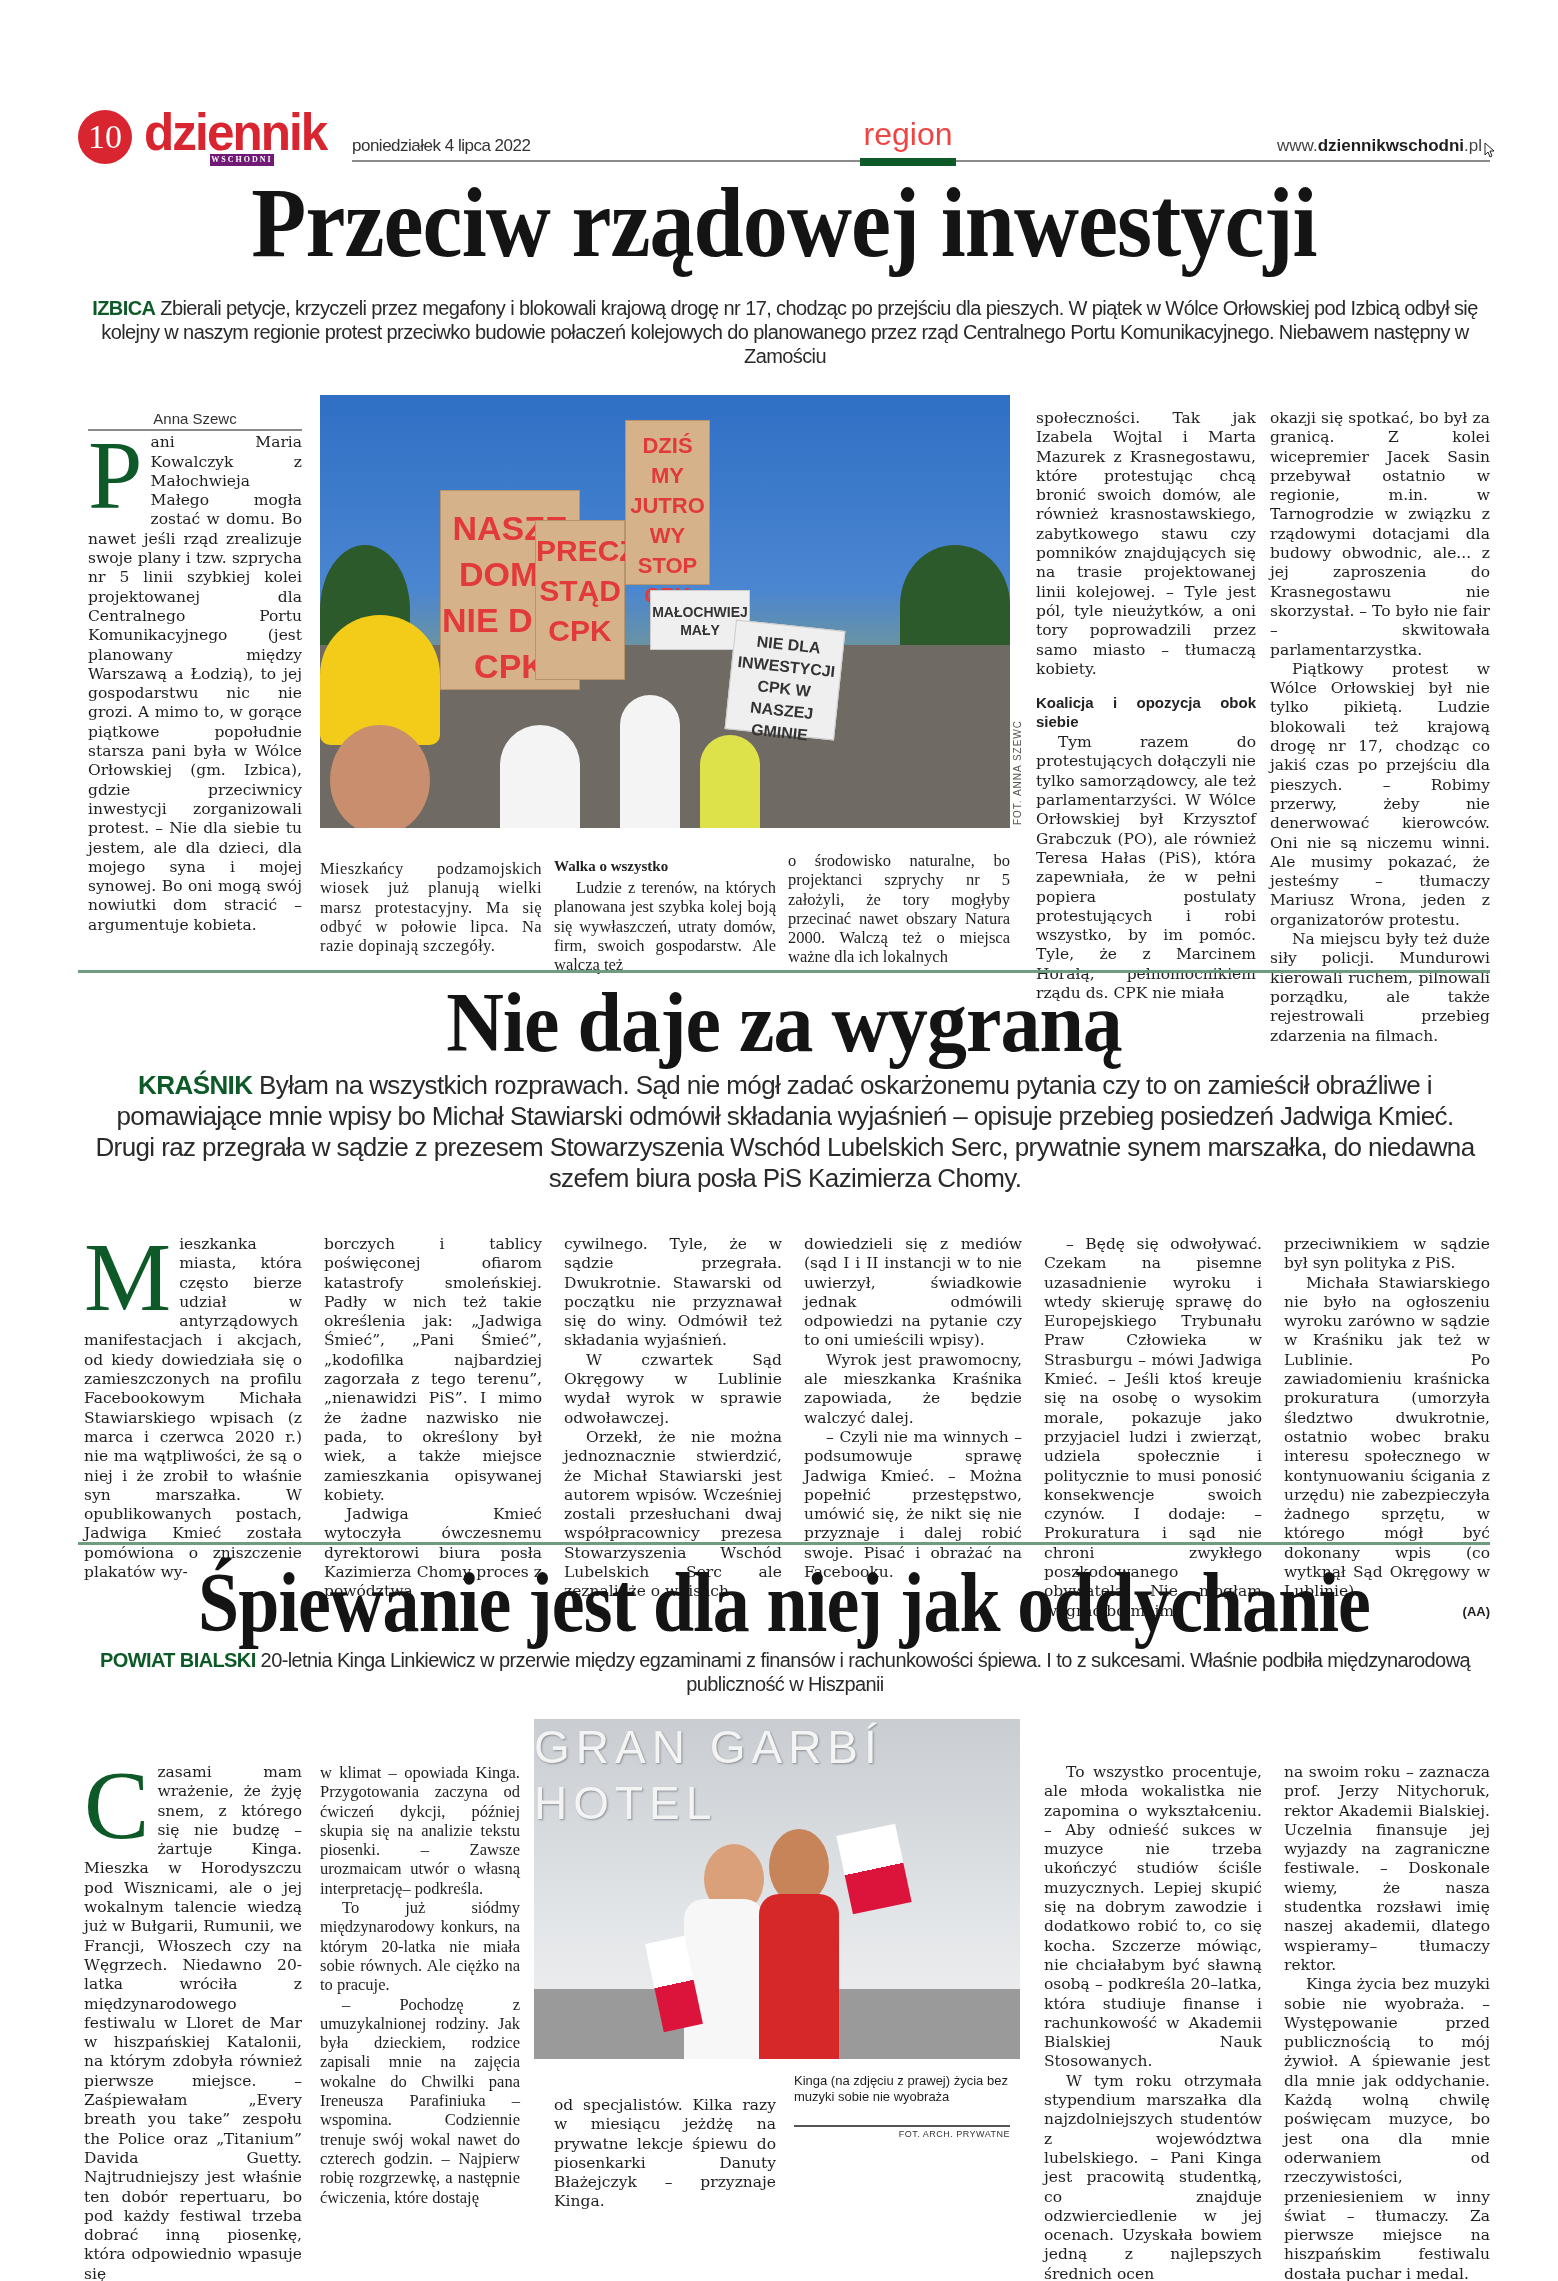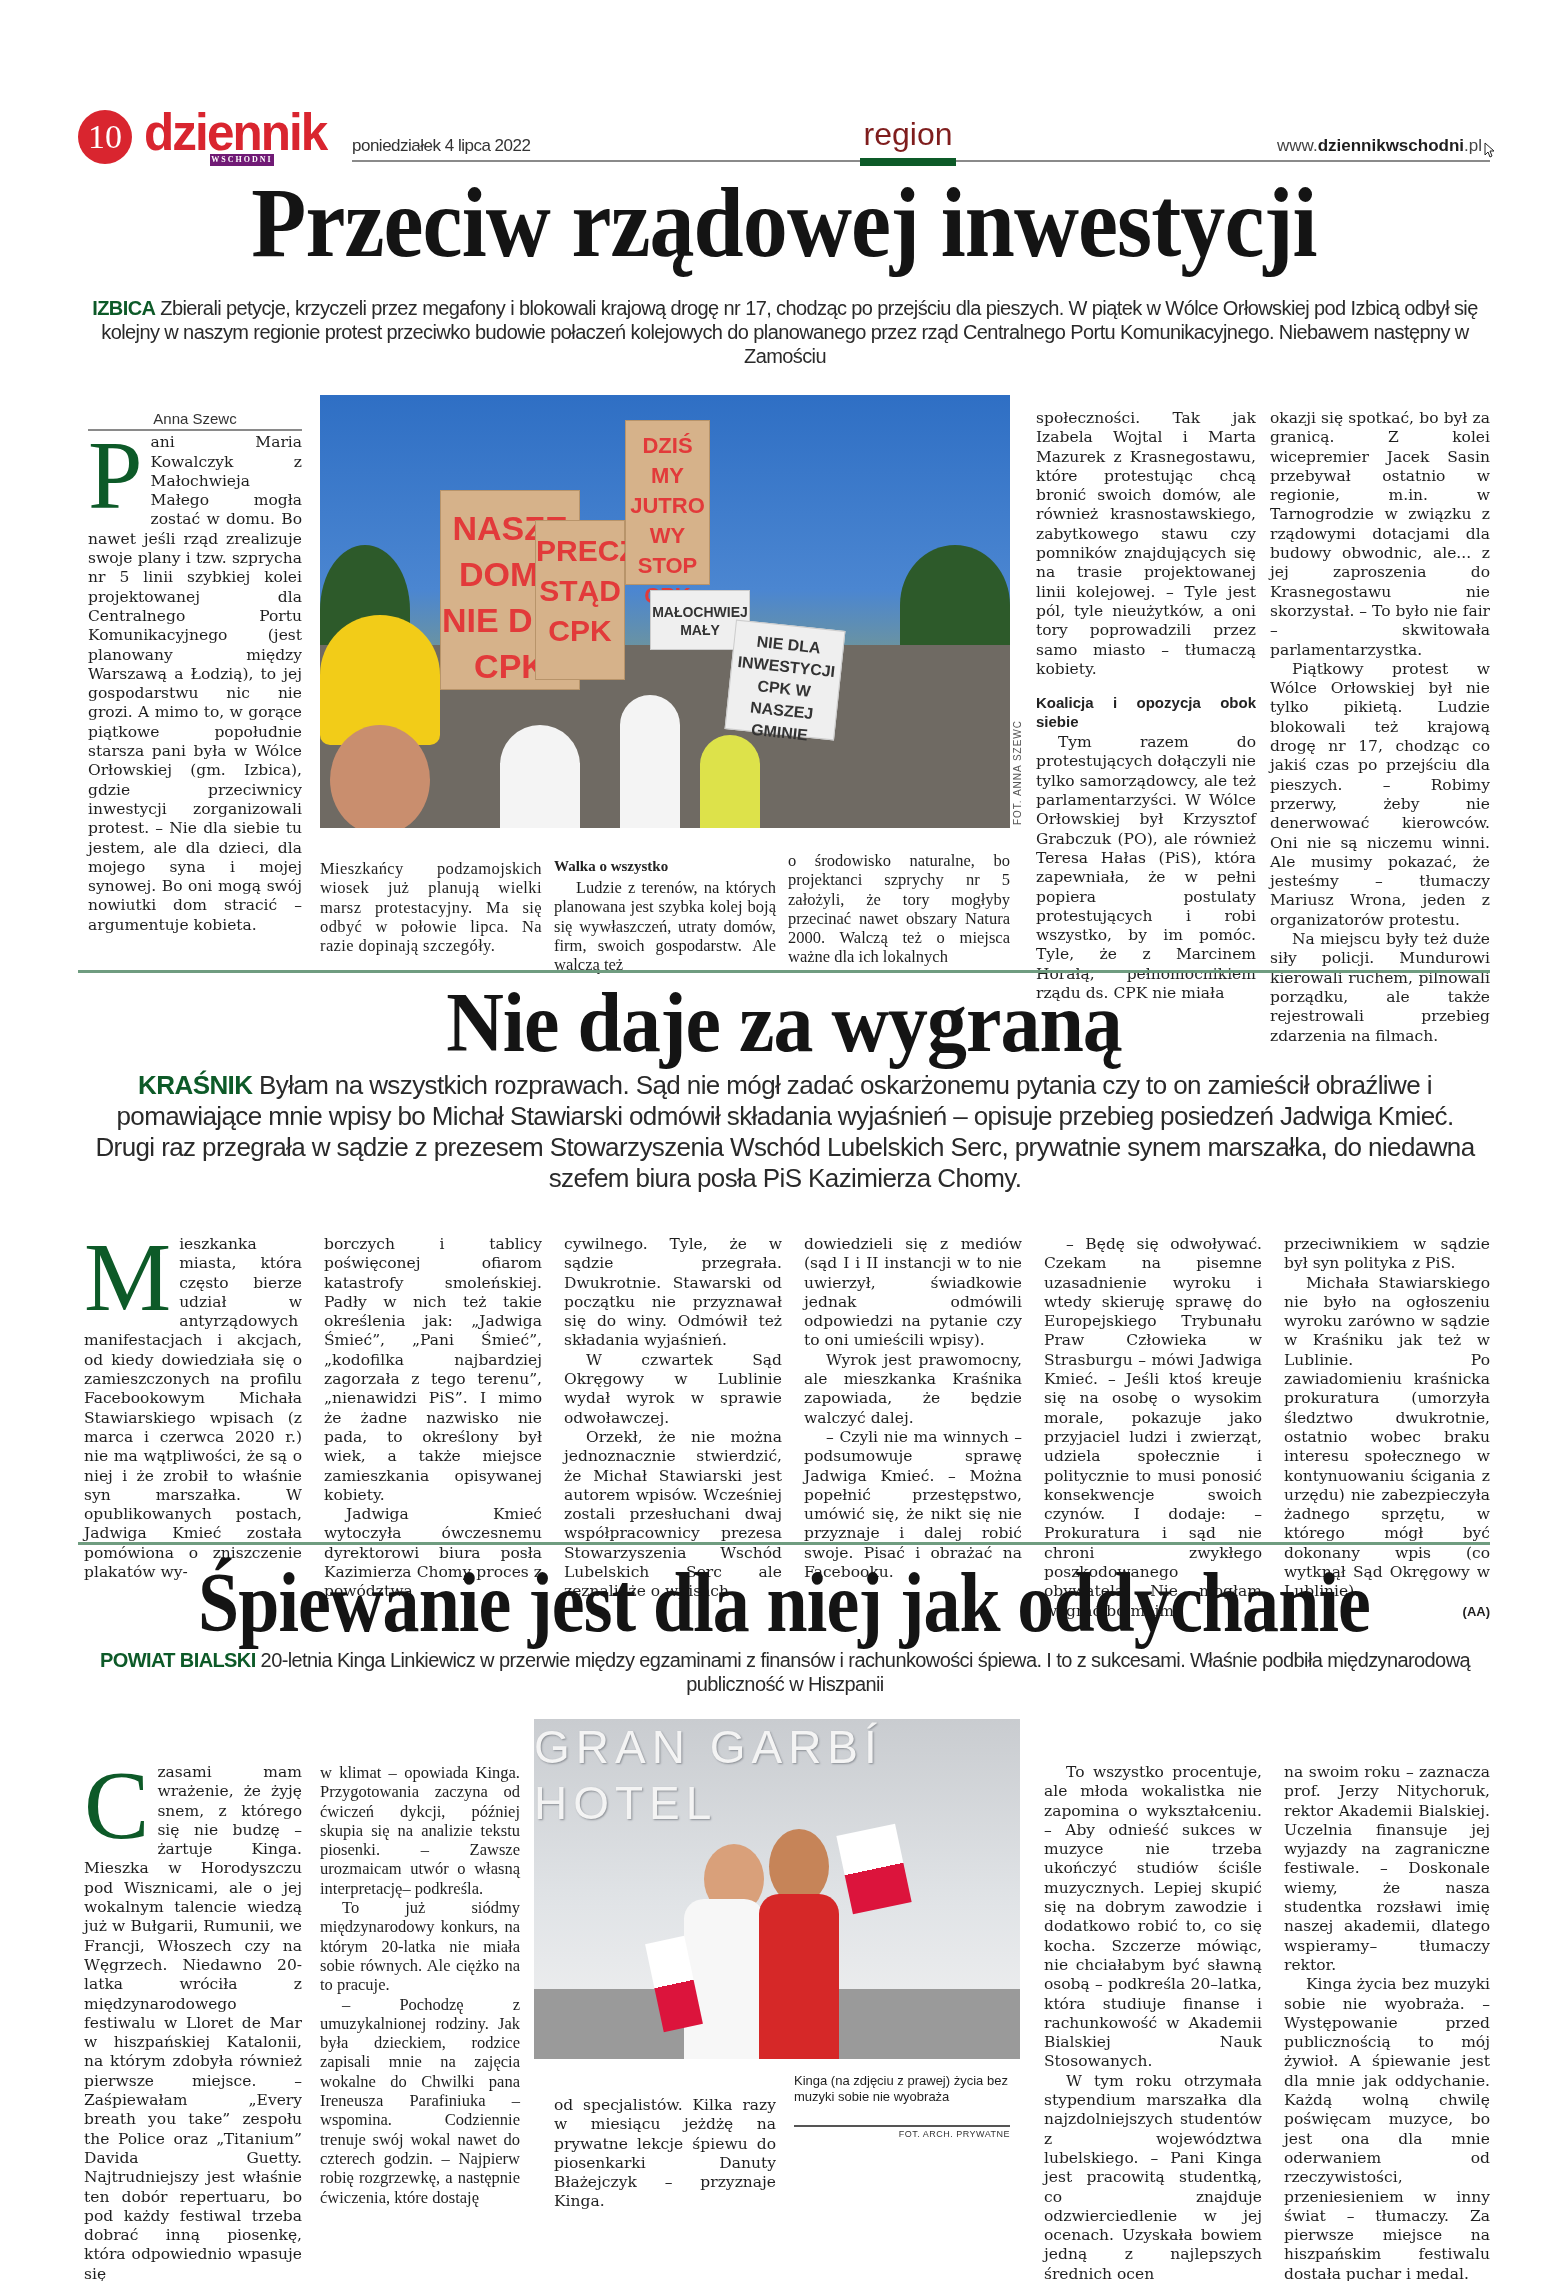--- a/index.html
+++ b/index.html
@@ -15,21 +15,21 @@
   .logo-main { position: absolute; left: 0; top: 0; font-family: "Liberation Sans", sans-serif;
     font-weight: bold; font-size: 52px; color: #d9252f; letter-spacing: -2px; line-height: 60px;
     transform: scaleX(0.95); transform-origin: left; }
   .logo-sub { position: absolute; left: 66px; top: 52px; width: 64px; height: 12px; background: #701a75;
     color: #fff; font-family: Liberation Serif, serif; font-size: 8px; letter-spacing: 2px;
     line-height: 12px; text-align: center; font-weight: bold; }
   .date { position: absolute; left: 274px; top: 38px; font-family: "Liberation Sans", sans-serif;
     font-size: 17px; color: #333; letter-spacing: -0.5px; }
   .rule-top { position: absolute; left: 274px; top: 62px; width: 1138px; height: 2px; background: #8a8a8a; }
   .section { position: absolute; left: 770px; top: 18px; width: 120px; text-align: center;
-    font-family: "Liberation Sans", sans-serif; font-size: 32px; color: #7f1d1d; font-weight: normal; }
+    font-family: "Liberation Sans", sans-serif; font-size: 32px; color: #ef4444; font-weight: normal; }
   .section-bar { position: absolute; left: 782px; top: 60px; width: 96px; height: 8px; background: #0d5a28; }
   .site { position: absolute; right: 8px; top: 38px; font-family: "Liberation Sans", sans-serif;
     font-size: 17px; color: #444; }
   .site b { color: #1e1e1e; }
   .cursor-icon { position: absolute; right: -6px; top: 44px; width: 12px; height: 16px; }
 
   
   .headline { position: absolute; left: 78px; width: 1412px; text-align: center;
     font-family: "Liberation Serif", serif; font-weight: bold; color: #141414; letter-spacing: -1px; }
   .h1 { top: 168px; font-size: 100px; line-height: 110px; transform: scaleX(0.9); }

